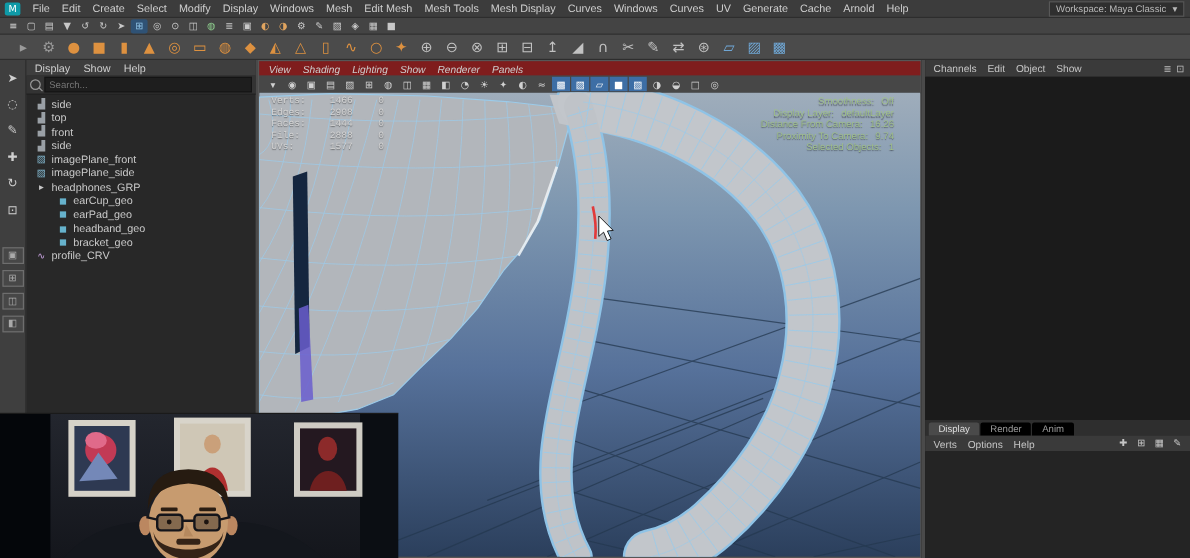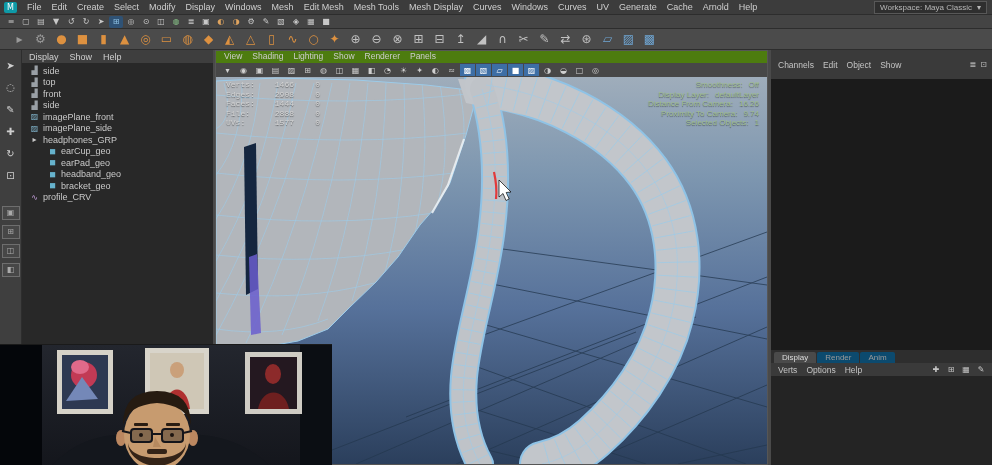--- a/index.html
+++ b/index.html
@@ -35,41 +35,41 @@
   .mag{width:7px;height:7px;border:1px solid #999;border-radius:50%;position:relative;flex:0 0 auto;}
   .mag::after{content:"";position:absolute;width:4px;height:1px;background:#999;right:-3px;bottom:-1px;transform:rotate(45deg);}
   .outliner-search input{flex:1;height:11px;background:#1e1e1e;border:1px solid #141414;color:#ccc;font-size:8px;padding:0 3px;outline:none;}
   .outliner-list{padding-top:2px;font-size:9px;color:#c9c9c9;}
   .outliner-row{height:11.5px;display:flex;align-items:center;gap:4px;}
   .outliner-row.ind0{padding-left:8px;}
   .outliner-row.ind1{padding-left:26px;}
   .o-icon{font-size:8px;width:9px;text-align:center;}
   
   .viewport{position:absolute;left:215px;top:50px;width:553px;height:415px;background:#4a4a4a;box-sizing:border-box;border:1px solid #565656;}
-  .vp-menus{height:12px;background:#4d7c0f;display:flex;align-items:flex-start;gap:10px;padding-left:8px;font-size:8.5px;color:#cdcdcd;}
+  .vp-menus{height:12px;background:#7f1d1d;display:flex;align-items:flex-end;gap:10px;padding-left:8px;font-size:8.5px;color:#cdcdcd;font-style:italic;}
   .vp-toolbar{height:14px;background:#474747;display:flex;align-items:center;gap:1px;padding-left:4px;border-bottom:1px solid #333;}
   .vp-tool{width:15px;height:12px;font-size:8px;color:#d0d0d0;display:flex;align-items:center;justify-content:center;}
   .vp-tool.active{background:#3d6ea5;color:#fff;}
   .scene{position:absolute;left:0;top:26px;width:551px;height:387px;}
   .hud-poly{position:absolute;left:10px;top:3px;font-size:8px;line-height:9.5px;color:#d4d4d4;text-shadow:0 1px 1px rgba(0,0,0,.45);font-family:Liberation Mono, monospace;}
   .hud-poly .row{display:flex;}
   .hud-poly .lab{width:34px;}
   .hud-poly .tot{width:34px;text-align:right;}
   .hud-poly .sel{width:26px;text-align:right;}
-  .hud-obj{position:absolute;right:8px;top:3px;font-size:8px;line-height:9.5px;color:#9fbe8c;text-shadow:0 1px 1px rgba(0,0,0,.45);}
+  .hud-obj{position:absolute;right:22px;top:3px;font-size:8px;line-height:9.5px;color:#9fbe8c;text-shadow:0 1px 1px rgba(0,0,0,.45);}
   .hud-obj .row{display:flex;justify-content:flex-end;gap:6px;}
   
   .right-panel{position:absolute;left:768px;top:50px;width:224px;height:415px;background:#1d1d1d;border-left:3px solid #4a4a4a;box-sizing:border-box;}
-  .cb-header{height:29px;background:#3a3a3a;display:flex;align-items:center;gap:9px;padding:0 5px 0 7px;font-size:8.5px;color:#c5c5c5;}
+  .cb-header{height:14px;background:#3a3a3a;display:flex;align-items:center;gap:9px;padding:0 5px 0 7px;font-size:8.5px;color:#c5c5c5;}
   .cb-hicons{margin-left:auto;display:flex;gap:4px;}
   .cb-hicon{font-size:8px;color:#bdbdbd;}
   .cb-body{height:287px;background:#1b1b1b;}
   .layer-editor{position:absolute;left:0;top:300px;width:100%;background:#2a2a2a;}
   .le-tabs{height:13px;background:#2e2e2e;display:flex;align-items:flex-end;gap:1px;padding-left:3px;}
-  .le-tab{font-size:8px;color:#9a9a9a;background:#0c4a6e;padding:1px 8px;border-radius:2px 2px 0 0;}
+  .le-tab{font-size:8px;color:#9a9a9a;background:#000000;padding:1px 8px;border-radius:2px 2px 0 0;}
   .le-tab.active{background:#4a4a4a;color:#ddd;}
   .le-menus{height:13px;background:#3a3a3a;display:flex;align-items:center;gap:9px;padding-left:7px;font-size:8.5px;color:#c5c5c5;}
   .le-buttons{margin-left:auto;display:flex;gap:3px;padding-right:5px;}
   .le-btn{font-size:8px;color:#c5c5c5;width:12px;text-align:center;}
   .le-list{height:89px;background:#242424;}
   
   .webcam{position:absolute;left:0;top:344px;width:332px;height:121px;z-index:40;border-top:1px solid #1a1a1a;}
 </style>
 </head>
 <body>
@@ -184,20 +184,24 @@
     </div>
 </div>
 
 <div class="outliner">
   <div class="panel-menus">
 
   <span class="menu-item" style="padding:0;">Display</span>
       <span class="menu-item" style="padding:0;">Show</span>
       <span class="menu-item" style="padding:0;">Help</span>
     </div>
+  <div class="outliner-search">
+    <span class="mag"></span>
+    <input type="text" placeholder="Search..." style="">
+  </div>
   <div class="outliner-list">
 
   <div class="outliner-row ind0">
         <span class="o-icon icon" style="color: rgb(154, 160, 166);">▟</span>
         <span>side</span>
       </div>
       <div class="outliner-row ind0">
         <span class="o-icon icon" style="color: rgb(154, 160, 166);">▟</span>
         <span>top</span>
       </div>

